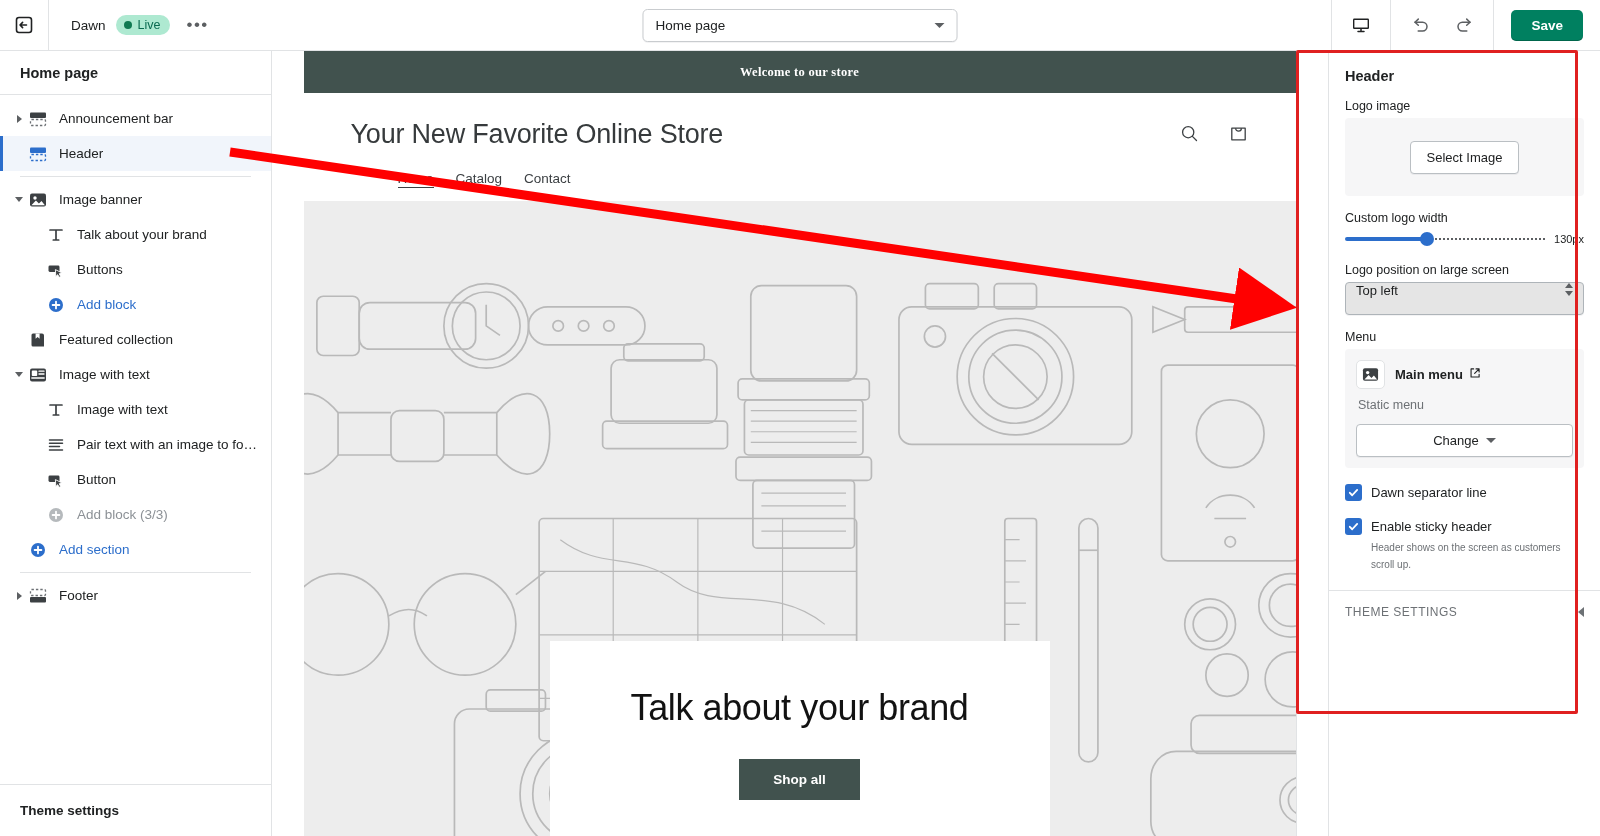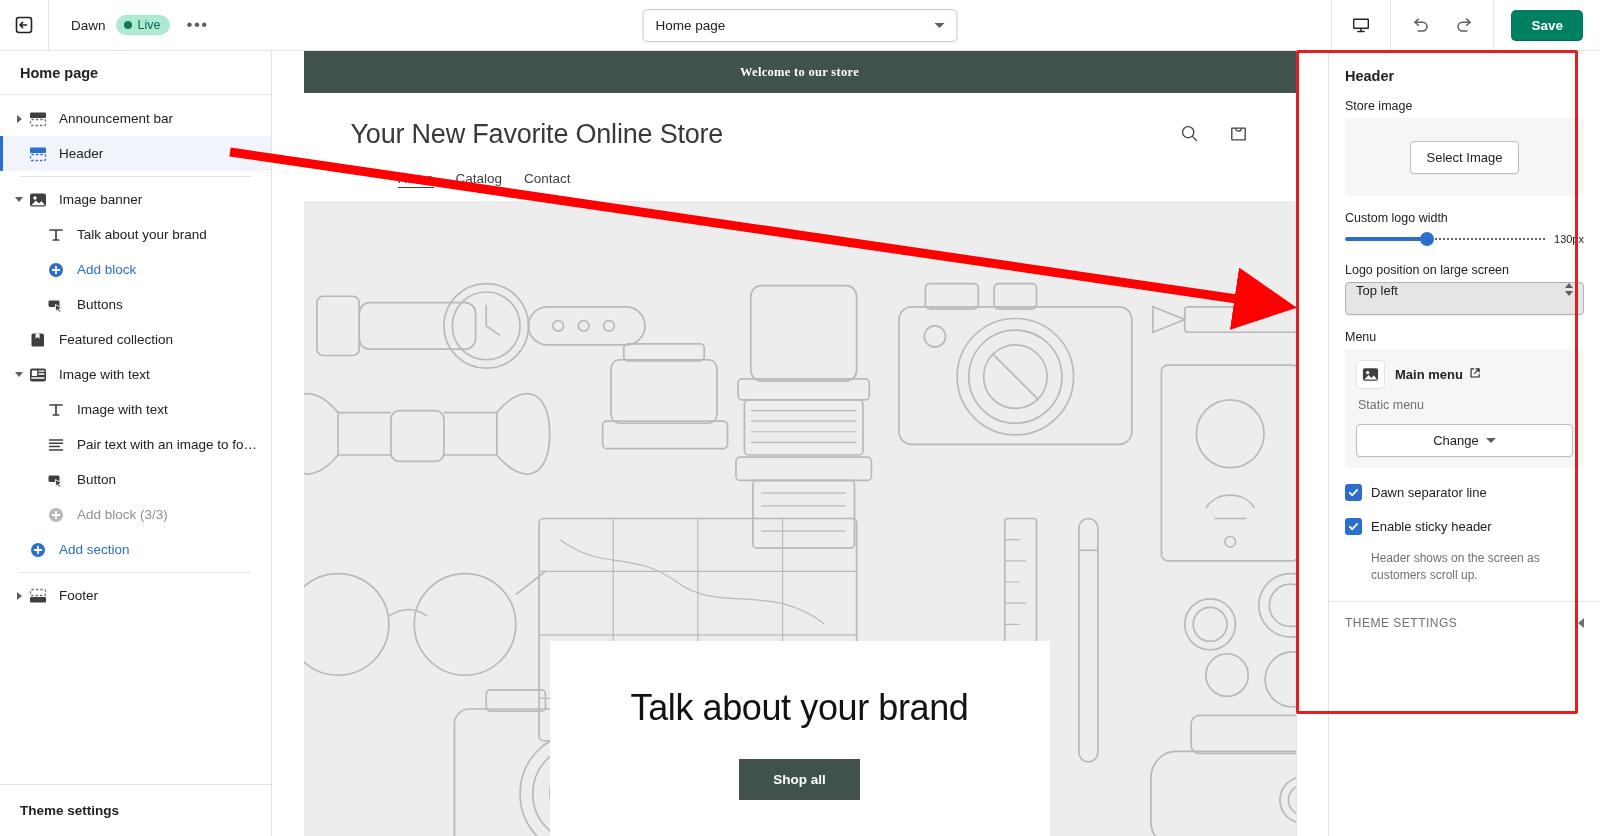--- a/index.html
+++ b/index.html
@@ -211,21 +211,21 @@
     font-family: inherit; display: flex; align-items: center; justify-content: center; gap: 7px;
     box-shadow: 0 1px 0 rgba(22,29,37,0.05);
   }
   .check-row { display: flex; gap: 9px; padding: 0 16px; margin-top: 15px; align-items: flex-start; }
   .cbox {
     width: 17px; height: 17px; min-width: 17px; border-radius: 3px;
     background: #2c6ecb; display: flex; align-items: center; justify-content: center;
     cursor: pointer; margin-top: 1px;
   }
   .check-txt { font-size: 13px; color: #202223; line-height: 19px; }
-  .check-help { font-size: 12px; color: #6d7175; line-height: 17px; margin-top: 14px; }
+  .check-help { font-size: 10px; color: #6d7175; line-height: 17px; margin-top: 3px; }
   .rp-divider { height: 1px; background: #e1e3e5; margin: 17px 0 0 0; }
   .theme-settings-row {
     display: flex; align-items: center; padding: 14px 16px 0 16px; cursor: pointer;
   }
   .ts-label { font-size: 12px; color: #6d7175; letter-spacing: 0.5px; font-weight: 500; }
   .ts-caret { margin-left:auto; width:0;height:0;border-top:5px solid transparent;border-bottom:5px solid transparent;border-right:6px solid #6d7175;}
 
   
   .overlay { position: absolute; inset: 0; pointer-events: none; z-index: 50; }
   .hl-box {
@@ -333,39 +333,39 @@
           </div>
           <div class="sb-row child">
             <span class="indent"></span>
             <span class="sb-icon">
               <svg width="18" height="18" viewBox="0 0 18 18">
                 <path d="M3 4h12M9 4v10M6.3 14h5.4" stroke="#3c4043" stroke-width="1.7" stroke-linecap="round"></path>
               </svg>
             </span>
             <span class="sb-label">Talk about your brand</span>
           </div>
+          <div class="sb-row child">
+            <span class="indent"></span>
+            <span class="sb-icon">
+              <svg width="18" height="18" viewBox="0 0 18 18">
+                <rect x="1.5" y="4.5" width="11" height="6.5" rx="1.4" fill="#3c4043"></rect>
+                <path d="M8.4 8.6l6.4 3.2-2.6 1 1.5 2.6-1.5.9-1.5-2.6-1.9 1.8z" fill="#3c4043" stroke="#fff" stroke-width="0.9" stroke-linejoin="round"></path>
+              </svg>
+            </span>
+            <span class="sb-label">Buttons</span>
+          </div>
           <div class="sb-row child link">
             <span class="indent"></span>
             <span class="sb-icon">
               <svg width="16" height="16" viewBox="0 0 16 16">
                 <circle cx="8" cy="8" r="7" fill="#2c6ecb"></circle>
                 <path d="M8 4.6v6.8M4.6 8h6.8" stroke="#fff" stroke-width="1.8" stroke-linecap="round"></path>
               </svg>
             </span>
             <span class="sb-label">Add block</span>
-          </div>
-          <div class="sb-row child">
-            <span class="indent"></span>
-            <span class="sb-icon">
-              <svg width="18" height="18" viewBox="0 0 18 18">
-                <rect x="1.5" y="4.5" width="11" height="6.5" rx="1.4" fill="#3c4043"></rect>
-                <path d="M8.4 8.6l6.4 3.2-2.6 1 1.5 2.6-1.5.9-1.5-2.6-1.9 1.8z" fill="#3c4043" stroke="#fff" stroke-width="0.9" stroke-linejoin="round"></path>
-              </svg>
-            </span>
-            <span class="sb-label">Buttons</span>
           </div>
           <div class="sb-row">
             <span class="twisty"></span>
             <span class="sb-icon">
               <svg width="18" height="18" viewBox="0 0 18 18">
                 <path d="M4 2.5h9a2 2 0 012 2v11H4a1.5 1.5 0 01-1.5-1.5v-10A1.5 1.5 0 014 2.5z" fill="#3c4043"></path>
                 <path d="M6.6 2.5v5.2l2-1.6 2 1.6V2.5" fill="#fff"></path>
               </svg>
             </span>
             <span class="sb-label">Featured collection</span>
@@ -586,21 +586,21 @@
           </div>
         </div>
       </div>
     </div>
 
     <div class="rpanel">
       <div class="rp-scroll">
         <div class="rp-title">Header</div>
 
         <div class="rp-field">
-          <div class="rp-lbl">Store image</div>
+          <div class="rp-lbl">Logo image</div>
           <div class="imgpicker">
             <button class="btn-sel-img">Select Image</button>
           </div>
         </div>
 
         <div class="rp-field">
           <div class="rp-lbl">Custom logo width</div>
           <div class="slider-row">
             <div class="slider-track">
               <div class="sl-filled" id="sl-filled" style="width: 41%;"></div>

